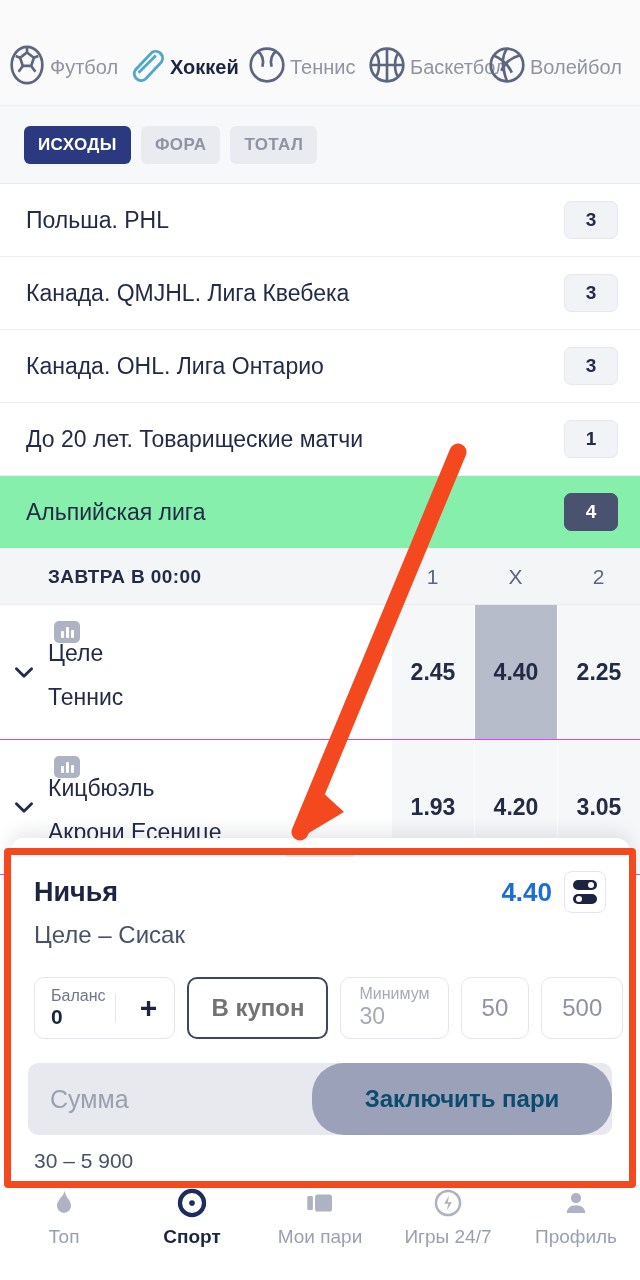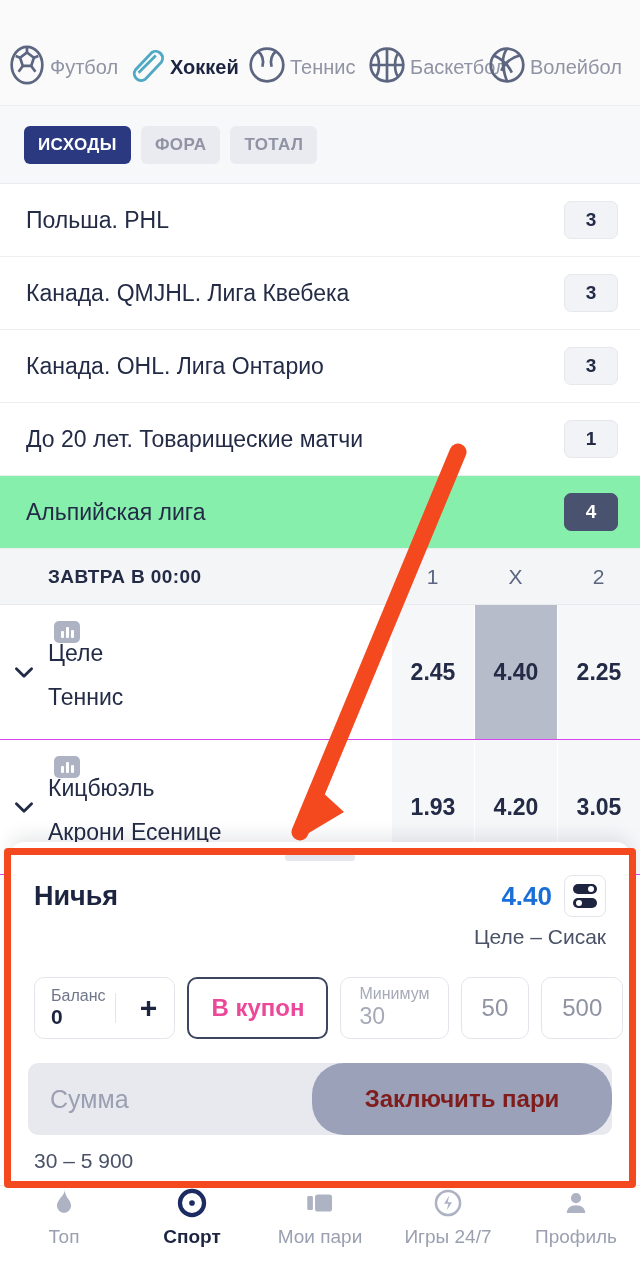--- a/index.html
+++ b/index.html
@@ -133,60 +133,60 @@
   }
   .icon-btn span {
     display:block; width: 24px; height: 10px; border-radius: 5px; background: #1d2440;
     position: relative;
   }
   .icon-btn span::after {
     content:""; position:absolute; top:2px; width:6px; height:6px; border-radius:50%; background:#fff;
   }
   .icon-btn span.a::after { right: 3px; }
   .icon-btn span.b::after { left: 3px; }
-  .bs-sub { padding: 8px 24px 0; font-size: 21px; color: #4a5267; text-align: right; }
+  .bs-sub { padding: 8px 24px 0; font-size: 24px; color: #4a5267; }
 
   .bs-chips {
     display: flex; align-items: center; gap: 12px;
     padding: 22px 0 0 24px; overflow: hidden; height: 96px;
   }
   .pill {
     flex: 0 0 auto; height: 62px; border-radius: 10px;
     border: 1px solid #e3e5ea; background: #fff;
     display: flex; align-items: center; justify-content: flex-end;
     font-size: 24px; color: #8f93a3;
   }
   .balance-pill { padding: 0 4px 0 16px; display:flex; align-items:center; gap:10px; }
   .balance-txt { display:flex; flex-direction:column; line-height: 1.15; }
   .balance-txt .t { font-size: 16px; color:#6f768a; }
   .balance-txt .v { font-size: 21px; color:#1d2440; font-weight:700; }
   .bal-div { width:1px; height:30px; background:#e3e5ea; }
   .plus { font-size: 30px; color:#1d2440; font-weight:700; width:44px; text-align:center; }
   .coupon-pill {
     border: 2px solid #3d465f; padding: 0 22px;
-    font-size: 24px; font-weight: 700; color: #ec4899;
+    font-size: 24px; font-weight: 700; color: #737373;
   }
   .min-pill { padding: 0 18px; flex-direction: column; align-items: flex-start; justify-content: center; }
   .min-pill .t { font-size: 16px; color:#a6aab8; line-height:1.1; }
   .min-pill .v { font-size: 23px; color:#a6aab8; line-height:1.2; }
   .amt-pill { padding: 0 20px; font-weight: 400; }
 
   .bs-sumrow {
     display: flex; align-items: center;
     margin: 18px 18px 0; border-radius: 10px; overflow: hidden;
     background: #e7e9ef; height: 72px;
   }
   .sum-input {
     flex: 1; height: 100%; display: flex; align-items: center;
     padding-left: 22px; font-size: 25px; color: #9aa0b1;
   }
   .bet-btn {
     width: 300px; height: 100%; background: #9aa1b8;
     display: flex; align-items: center; justify-content: center;
-    font-size: 24px; font-weight: 700; color: #7f1d1d; border-radius: 32px;
+    font-size: 24px; font-weight: 700; color: #0c4a6e; border-radius: 32px;
   }
   .bs-range { padding: 14px 24px 0; font-size: 21px; color: #4a5267; }
 
   
   .bottom-nav {
     position: absolute; left: 0; right: 0; bottom: 0; height: 95px;
     background: #ffffff; display: flex; align-items: flex-start;
     border-top: 1px solid #eceef1;
   }
   .nav-item { flex: 1; display: flex; flex-direction: column; align-items: center; gap: 6px; }

